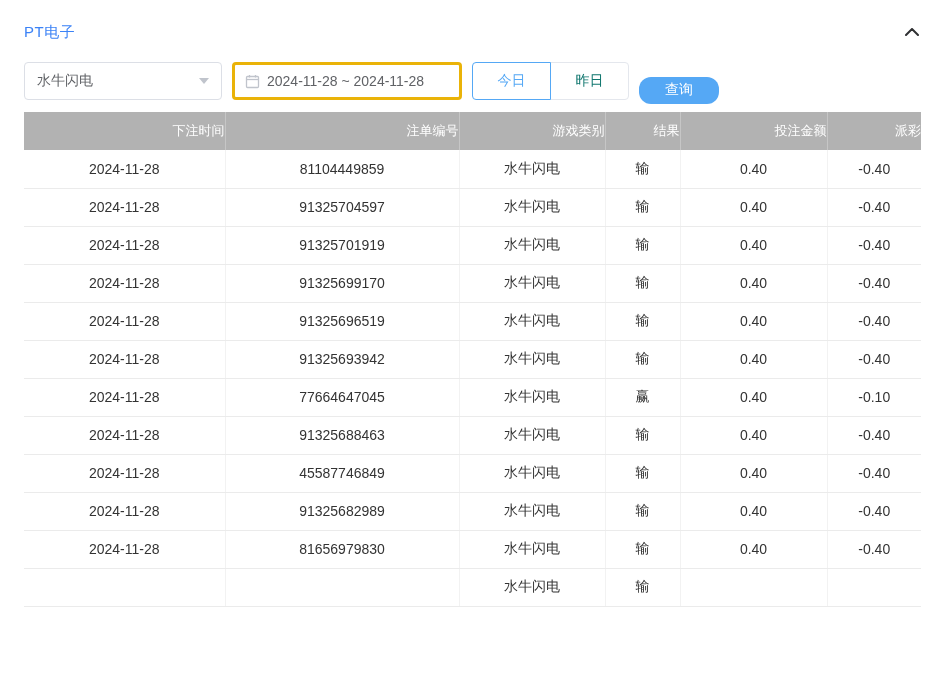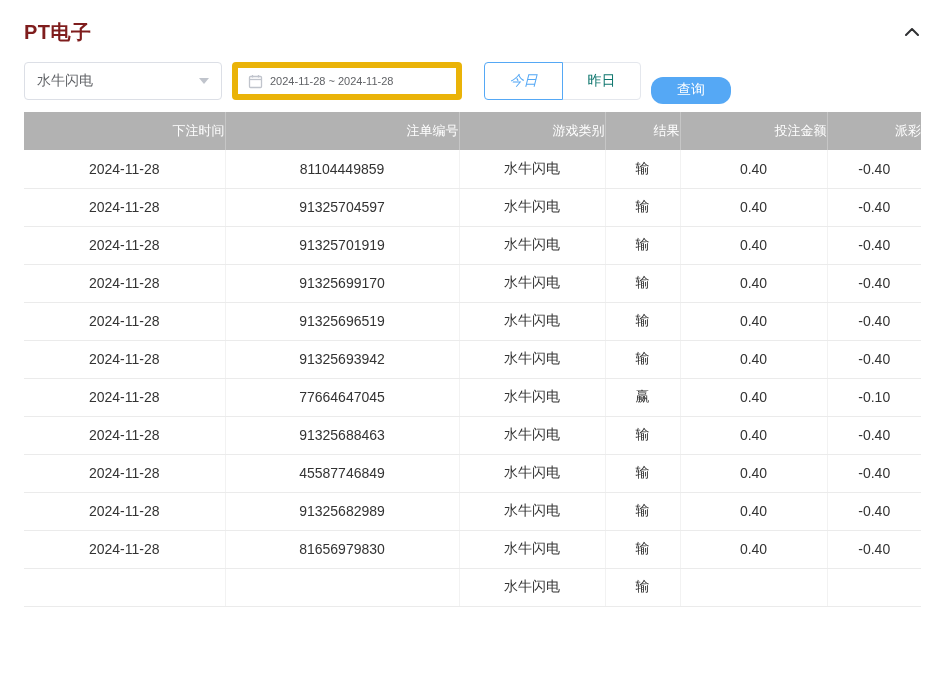--- a/index.html
+++ b/index.html
@@ -7,47 +7,47 @@
   body {
     overflow: hidden;
     background: #ffffff;
     font-family: "Liberation Sans", "DejaVu Sans", sans-serif;
     color: #303133;
   }
   .page { width: 897px; margin: 0 auto 0 24px; padding-top: 22px; }
 
   
   .topbar { display: flex; justify-content: space-between; align-items: center; height: 20px; }
-  .panel-title { font-size: 20px; font-weight: bold; color: #7f1d1d; letter-spacing: .5px; }
+  .panel-title { font-size: 15px; font-weight: normal; color: #3b82f6; letter-spacing: .5px; }
   .collapse-btn { background: none; border: none; cursor: pointer; padding: 2px; display: flex; align-items: center; }
 
   
   .filter-row { margin-top: 20px; display: flex; align-items: center; height: 38px; }
   .select-box {
     width: 198px; height: 38px; border: 1px solid #dcdfe6; border-radius: 4px;
     display: flex; align-items: center; justify-content: space-between;
     padding: 0 12px; font-size: 14px; color: #606266; cursor: pointer; background: #fff;
   }
   .caret-down {
     width: 0; height: 0;
     border-left: 5px solid transparent; border-right: 5px solid transparent;
     border-top: 6px solid #c0c4cc;
   }
   .date-box {
-    margin-left: 10px; width: 230px; height: 38px; border: 6px solid #eab308; border-radius: 4px;
+    margin-left: 10px; width: 230px; height: 38px; border: 3px solid #eab308; border-radius: 4px;
     display: flex; align-items: center; gap: 7px; padding: 0 10px;
-    font-size: 11px; color: #606266; cursor: text; background: #fff;
+    font-size: 14px; color: #606266; cursor: text; background: #fff;
   }
   .quick-group { margin-left: 10px; display: flex; }
   .quick-btn {
     width: 79px; height: 38px; background: #fff; border: 1px solid #e4e7ed;
     color: #0f766e; font-size: 14px; cursor: pointer; margin-left: -1px;
     font-family: inherit;
   }
-  .quick-btn:first-child { margin-left: 12px; border-radius: 4px 0 0 4px; font-style: italic; }
+  .quick-btn:first-child { margin-left: 0; border-radius: 4px 0 0 4px; }
   .quick-btn:last-child { border-radius: 0 4px 4px 0; }
   .quick-btn.active { border-color: #55a8f5; color: #55a8f5; position: relative; z-index: 1; }
   .search-btn {
     margin-left: 10px; width: 80px; height: 27px; background: #55a8f5; color: #fff;
     border: none; border-radius: 12px; font-size: 14px; cursor: pointer; font-family: inherit; margin-top: 18px;
   }
 
   
   table { border-collapse: collapse; width: 100%; text-align: center; table-layout: fixed; }
   .summary-table { margin-top: 23px; font-size: 14px; }

